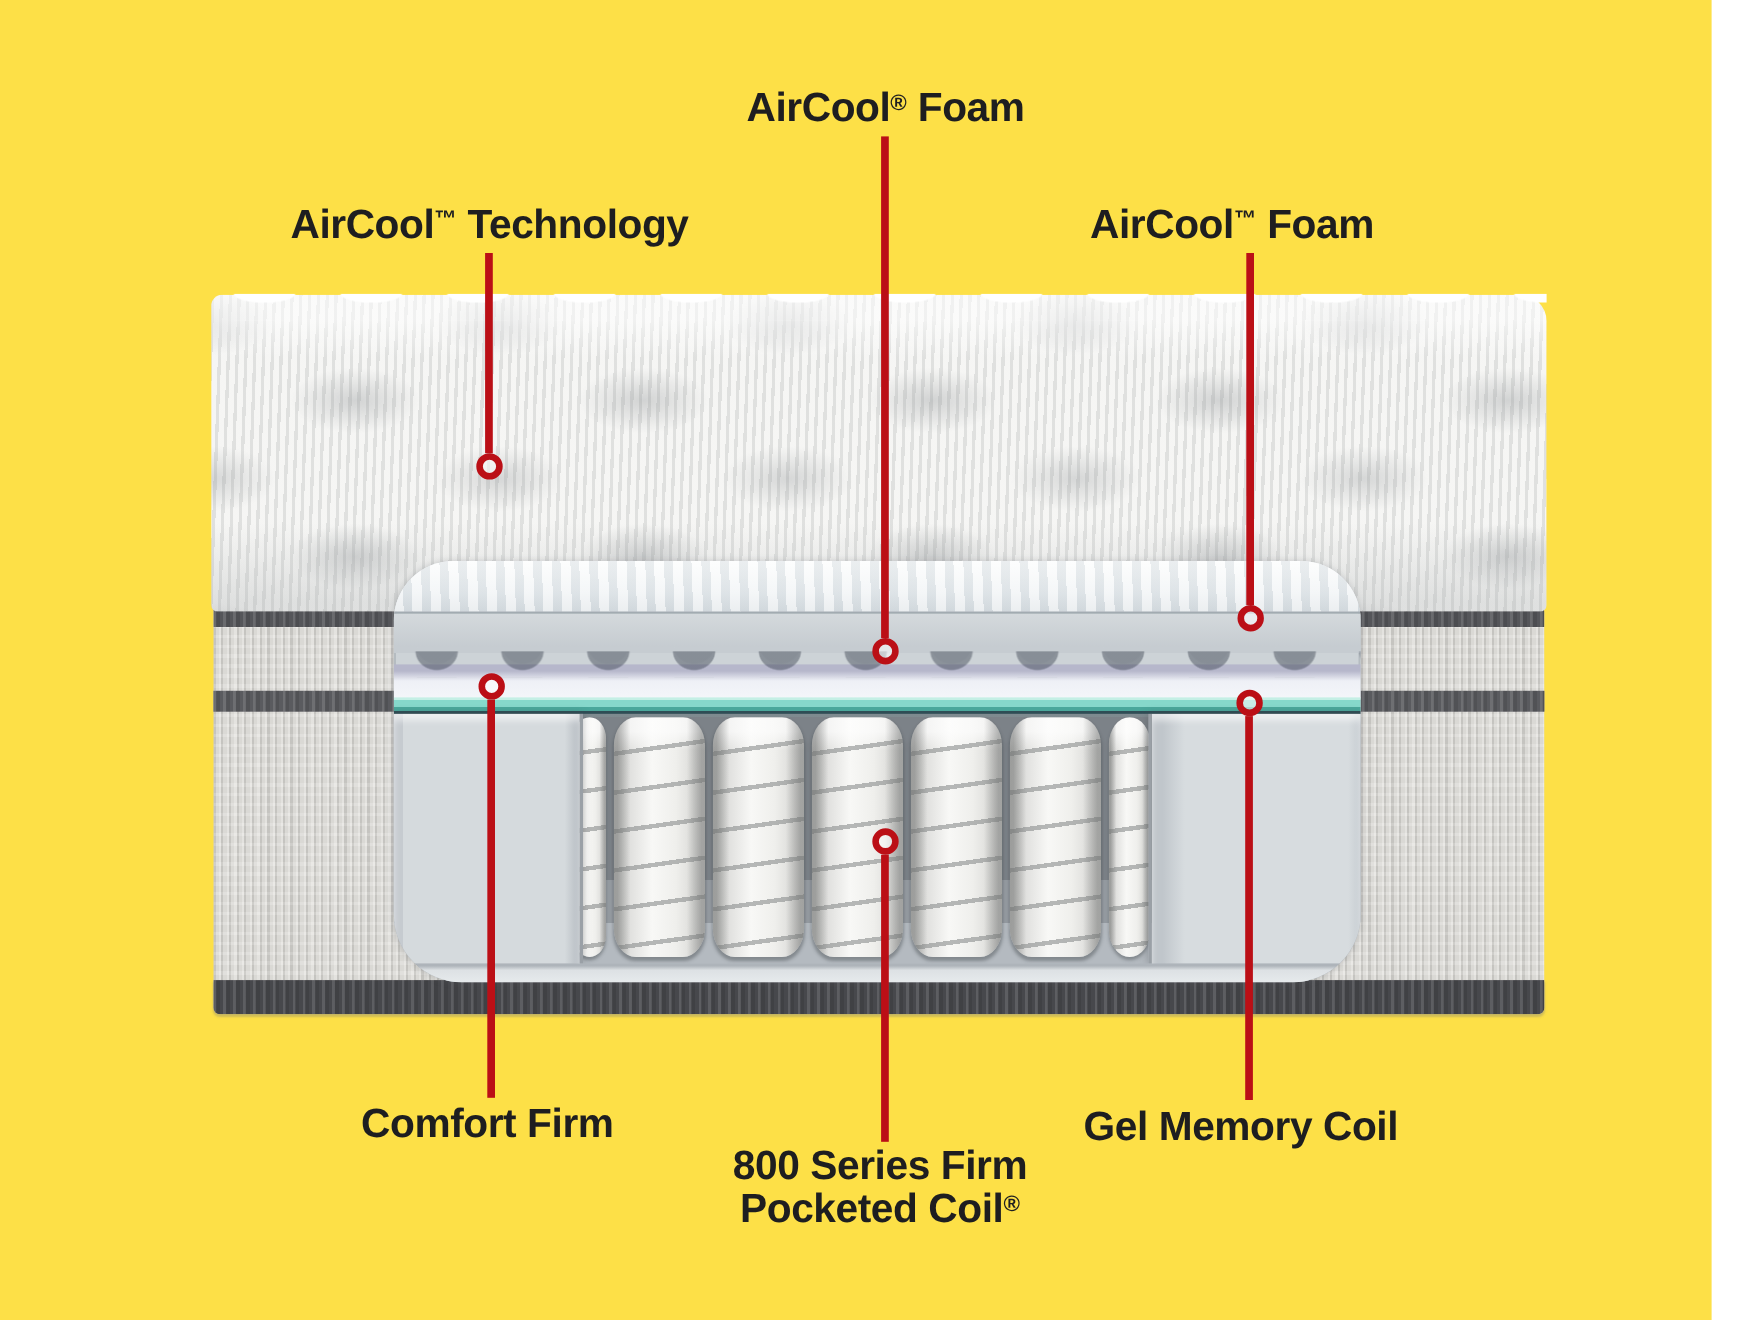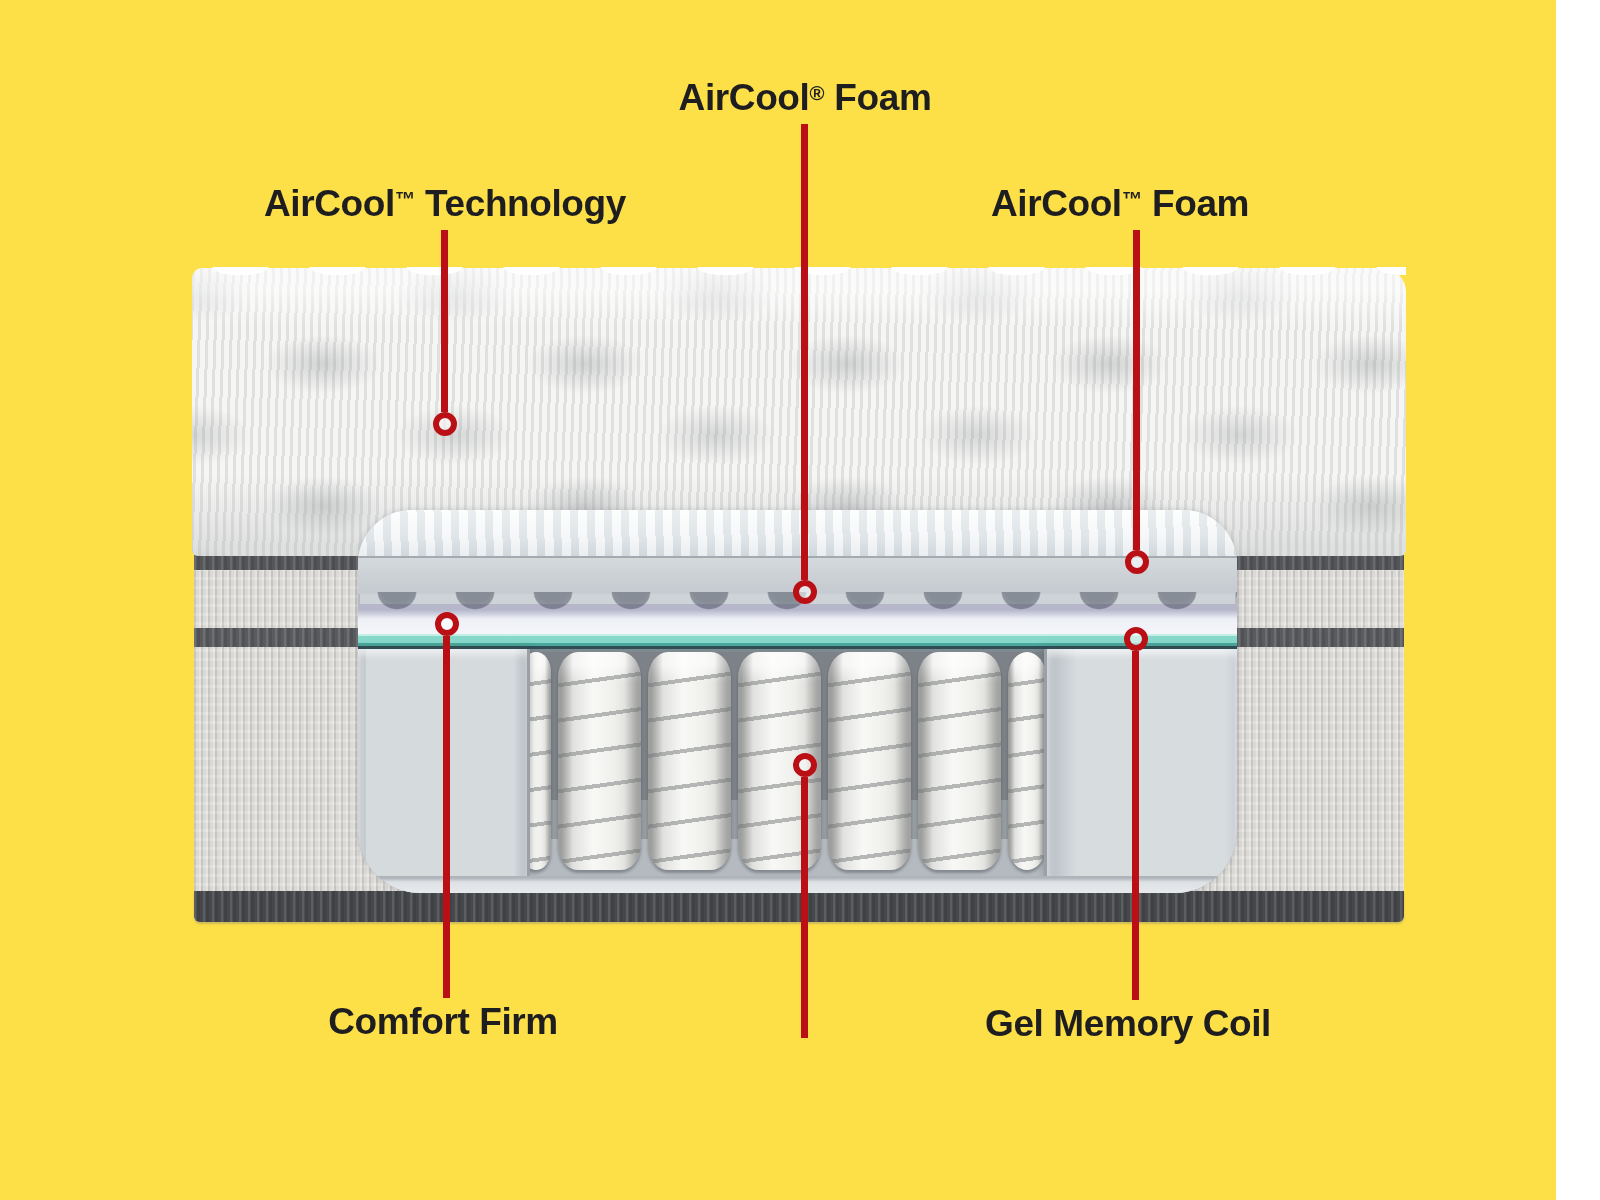--- a/index.html
+++ b/index.html
@@ -146,20 +146,22 @@
   <div>
     <div class="cdot" style="left:435px;top:612px"></div>
     <div class="cline" style="left:443px;top:636px;height:362px"></div>
     <div class="callout-label" style="left:203px;top:1002px"><span>Comfort Firm</span><span class="mark"></span><span></span></div>
   </div>
 
   <div>
     <div class="cdot" style="left:793px;top:753px"></div>
     <div class="cline" style="left:801px;top:777px;height:261px"></div>
     <div class="callout-label" style="left:560px;top:1040px">
+      <div>800 Series Firm</div>
+      <div><span>Pocketed Coil</span><span class="mark">®</span></div>
     </div>
   </div>
 
   <div>
     <div class="cdot" style="left:1124px;top:627px"></div>
     <div class="cline" style="left:1132px;top:651px;height:349px"></div>
     <div class="callout-label" style="left:888px;top:1004px"><span>Gel Memory Coil</span><span class="mark"></span><span></span></div>
   </div>
 
 </div>

